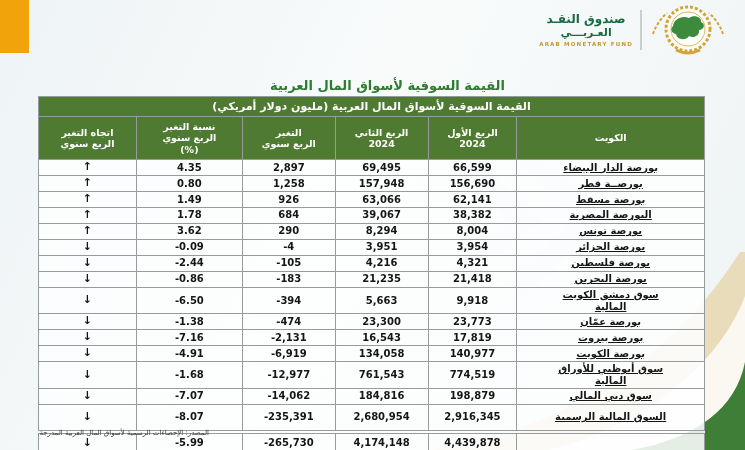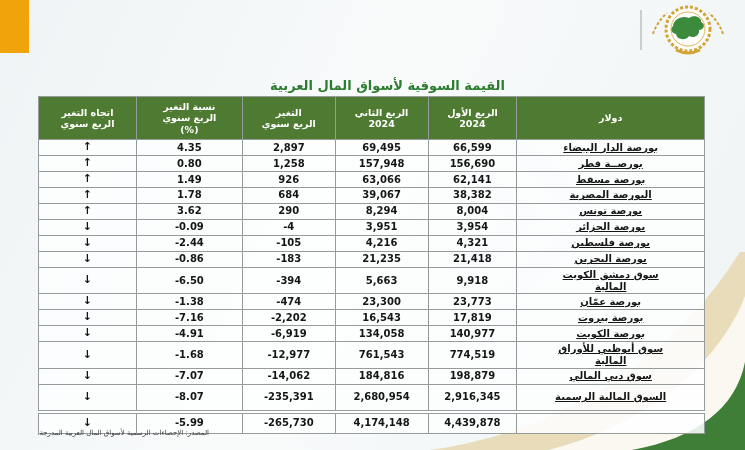--- a/index.html
+++ b/index.html
@@ -71,20 +71,25 @@
       <path d="M512 142 L592 218 L512 292"></path>
     </g>
     <path d="M430 450 C 560 432 672 360 740 252 L745 252 L745 450 Z" style="fill:var(--c-swoosh-tan,#e9dcba)"></path>
     <path d="M548 450 C 652 424 722 358 745 296 L745 450 Z" style="fill:var(--c-swoosh-white,#faf8f0)"></path>
     <path d="M632 450 C 697 438 736 408 745 362 L745 450 Z" style="fill:var(--c-swoosh-green,#3e7e37)"></path>
   </svg>
 
   <div class="orange-block"></div>
 
   <div class="logo">
+    <div class="logo-text">
+      <div class="logo-ar1">صندوق النقـد</div>
+      <div class="logo-ar2">العـربـــي</div>
+      <div class="logo-en">ARAB MONETARY FUND</div>
+    </div>
     <div class="logo-sep"></div>
     <svg width="78" height="52" viewBox="0 0 78 52">
       <path d="M4 30 Q 8 18 18 9" fill="none" stroke="#d2a437" stroke-width="2" stroke-dasharray="3 2"></path>
       <path d="M74 30 Q 70 18 60 9" fill="none" stroke="#d2a437" stroke-width="2" stroke-dasharray="3 2"></path>
       <circle cx="39" cy="25" r="22" fill="#fdfcf7" stroke="#d2a437" stroke-width="3" stroke-dasharray="3 2"></circle>
       <circle cx="39" cy="25" r="17" fill="#ffffff" stroke="#d2a437" stroke-width="0.8"></circle>
       <path d="M24 22 C 25 15 33 11 40 14 C 45 10 53 13 52 18 C 57 20 55 26 50 26 C 51 31 45 35 40 32 C 37 37 28 36 27 30 C 22 29 21 25 24 22 Z" fill="#3c8a3c"></path>
       <path d="M27 46 Q 39 52 51 46" fill="none" stroke="#d2a437" stroke-width="3"></path>
     </svg>
   </div>
@@ -95,21 +100,24 @@
     <colgroup>
       <col style="width:186px">
         <col style="width:88px">
         <col style="width:92px">
       <col style="width:92px">
         <col style="width:105px">
         <col style="width:97px">
     </colgroup>
     <thead>
       <tr>
-        <th class="col-head">دولار</th>
+        <th colspan="6" class="tbl-title">القيمة السوقية لأسواق المال العربية (مليون دولار أمريكي)</th>
+      </tr>
+      <tr>
+        <th class="col-head">الكويت</th>
         <th class="col-head">الربع الأول
 2024</th>
         <th class="col-head">الربع الثاني
 2024</th>
         <th class="col-head">التغير
 الربع سنوي</th>
         <th class="col-head">نسبة التغير
 الربع سنوي
 (%)</th>
         <th class="col-head">اتجاه التغير
@@ -195,21 +203,21 @@
       <td class="num">23,773</td>
       <td class="num">23,300</td>
       <td class="num">-474</td>
       <td class="num">-1.38</td>
       <td class="dir-cell dir-down">↓</td>
     </tr>
         <tr>
       <td class="market-cell">بورصة بيروت</td>
       <td class="num">17,819</td>
       <td class="num">16,543</td>
-      <td class="num">-2,202</td>
+      <td class="num">-2,131</td>
       <td class="num">-7.16</td>
       <td class="dir-cell dir-down">↓</td>
     </tr>
         <tr>
       <td class="market-cell">بورصة الكويت</td>
       <td class="num">140,977</td>
       <td class="num">134,058</td>
       <td class="num">-6,919</td>
       <td class="num">-4.91</td>
       <td class="dir-cell dir-down">↓</td>

